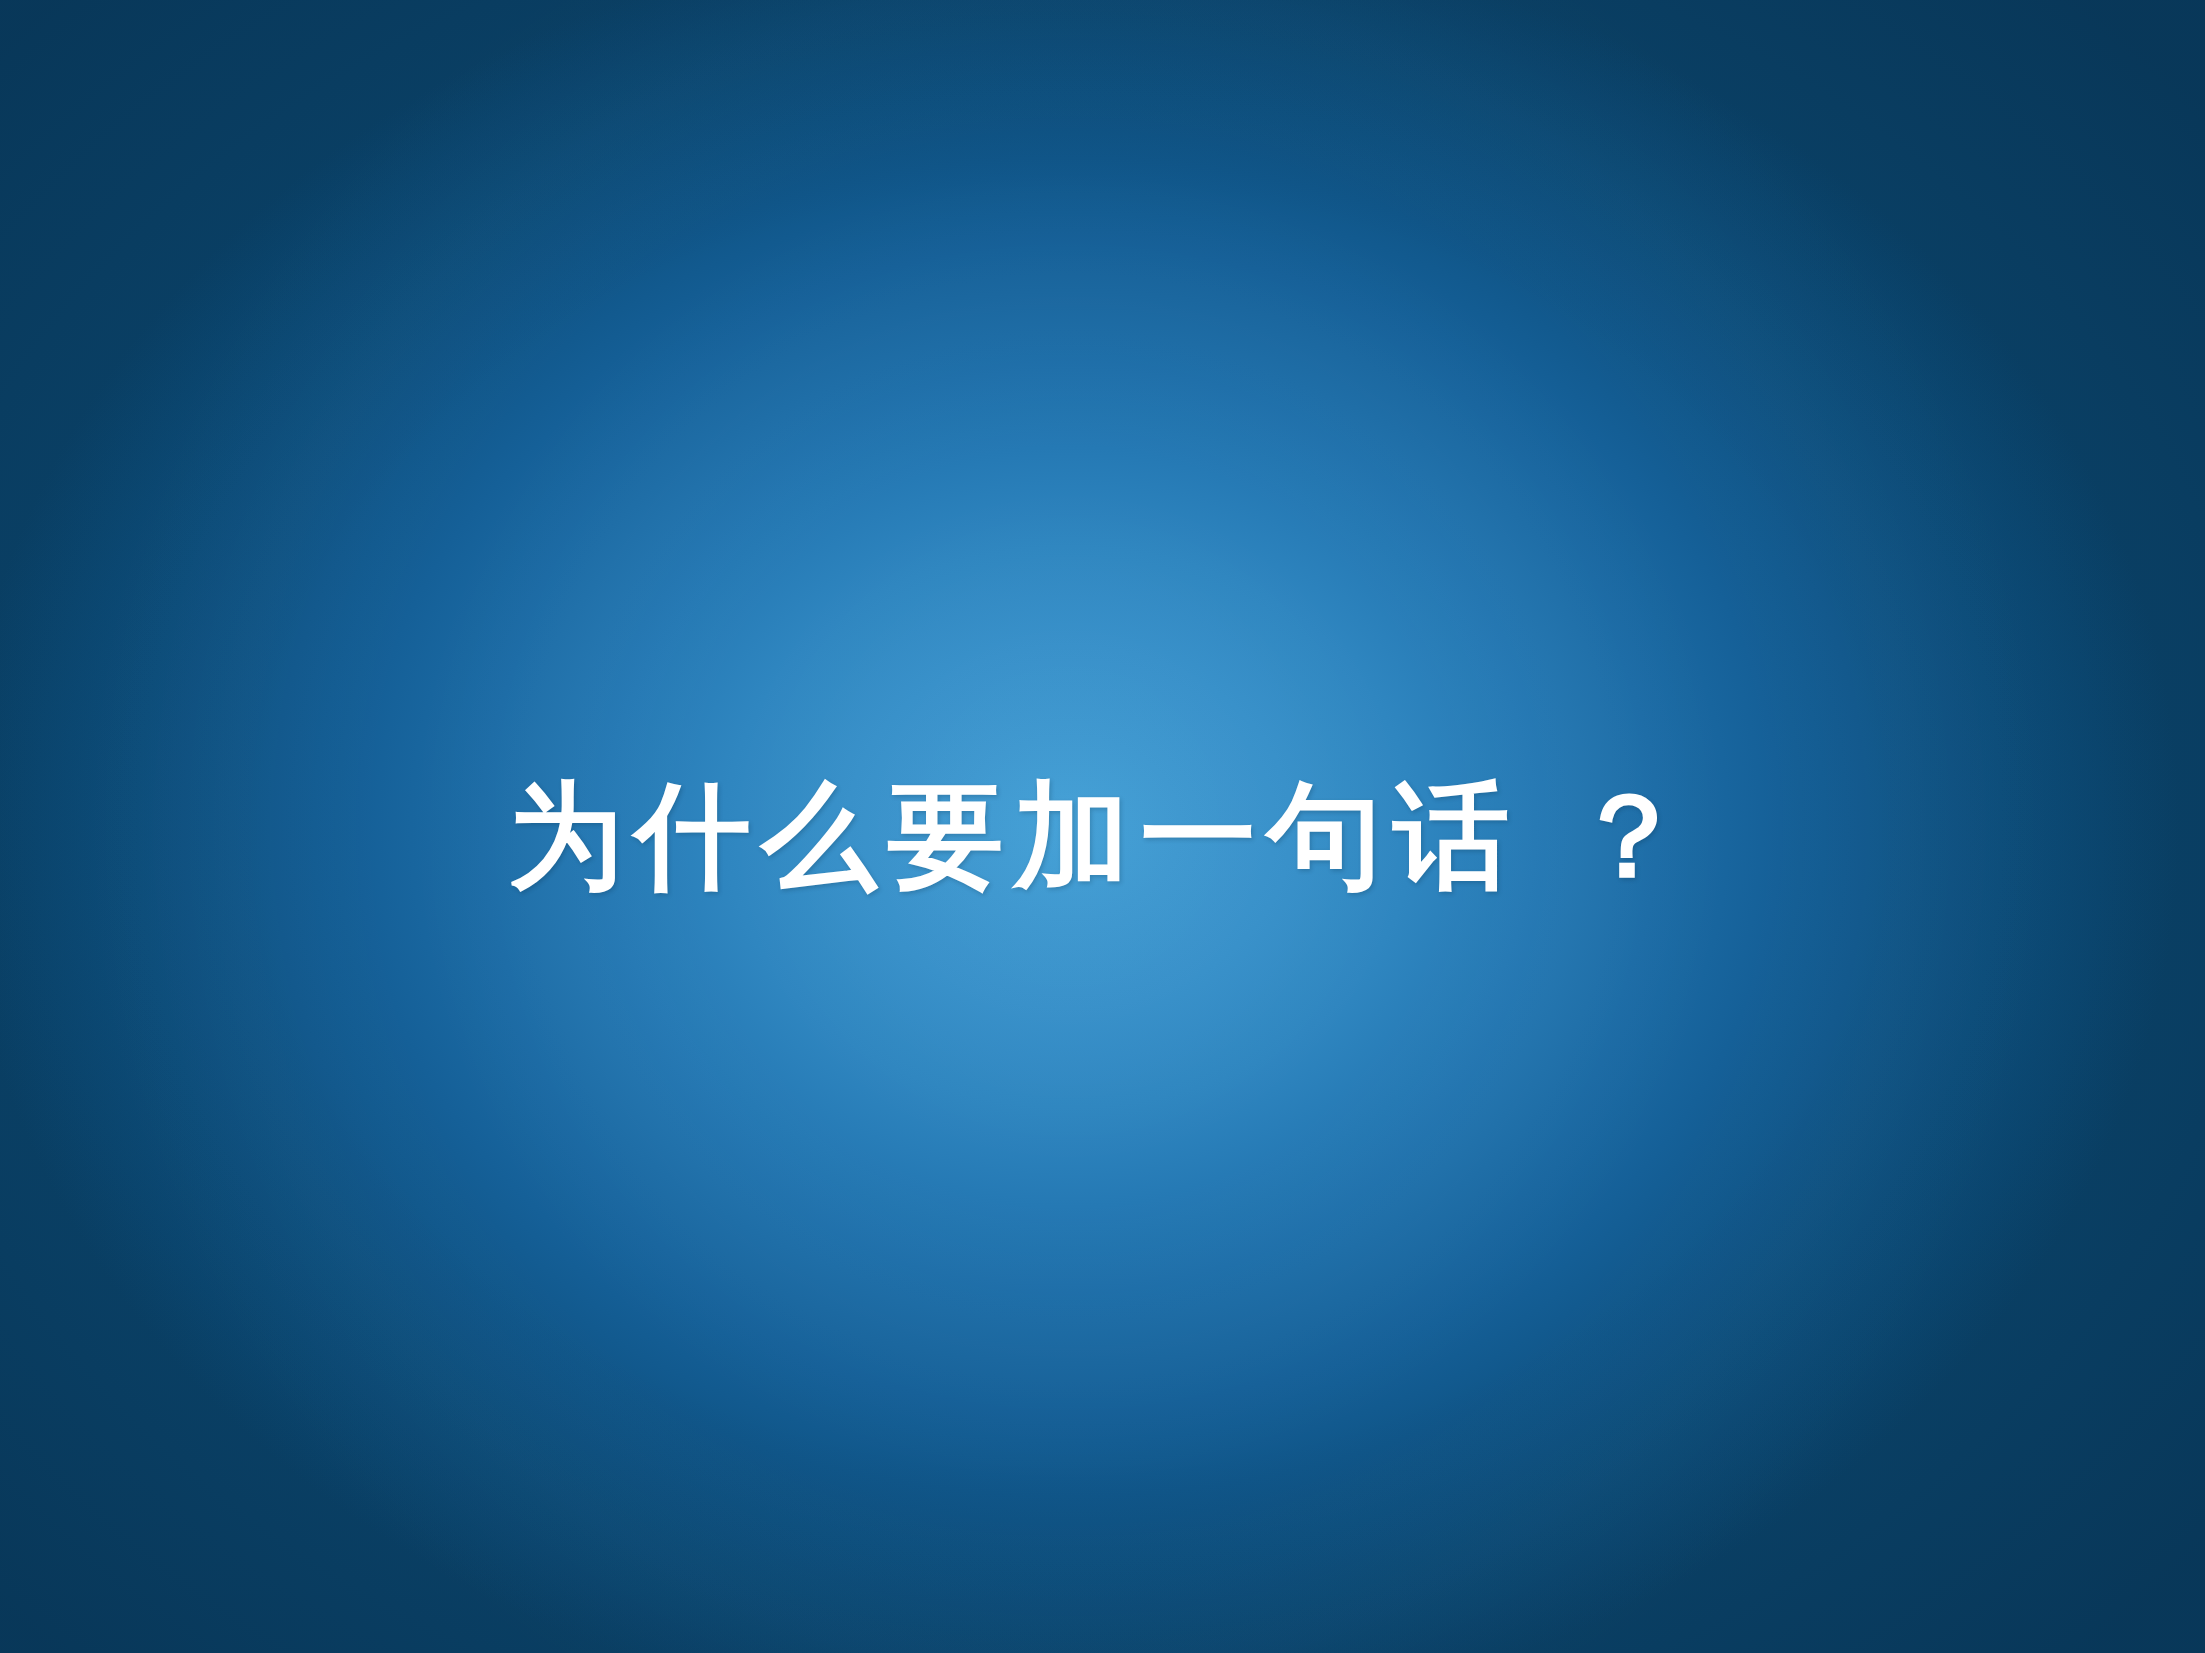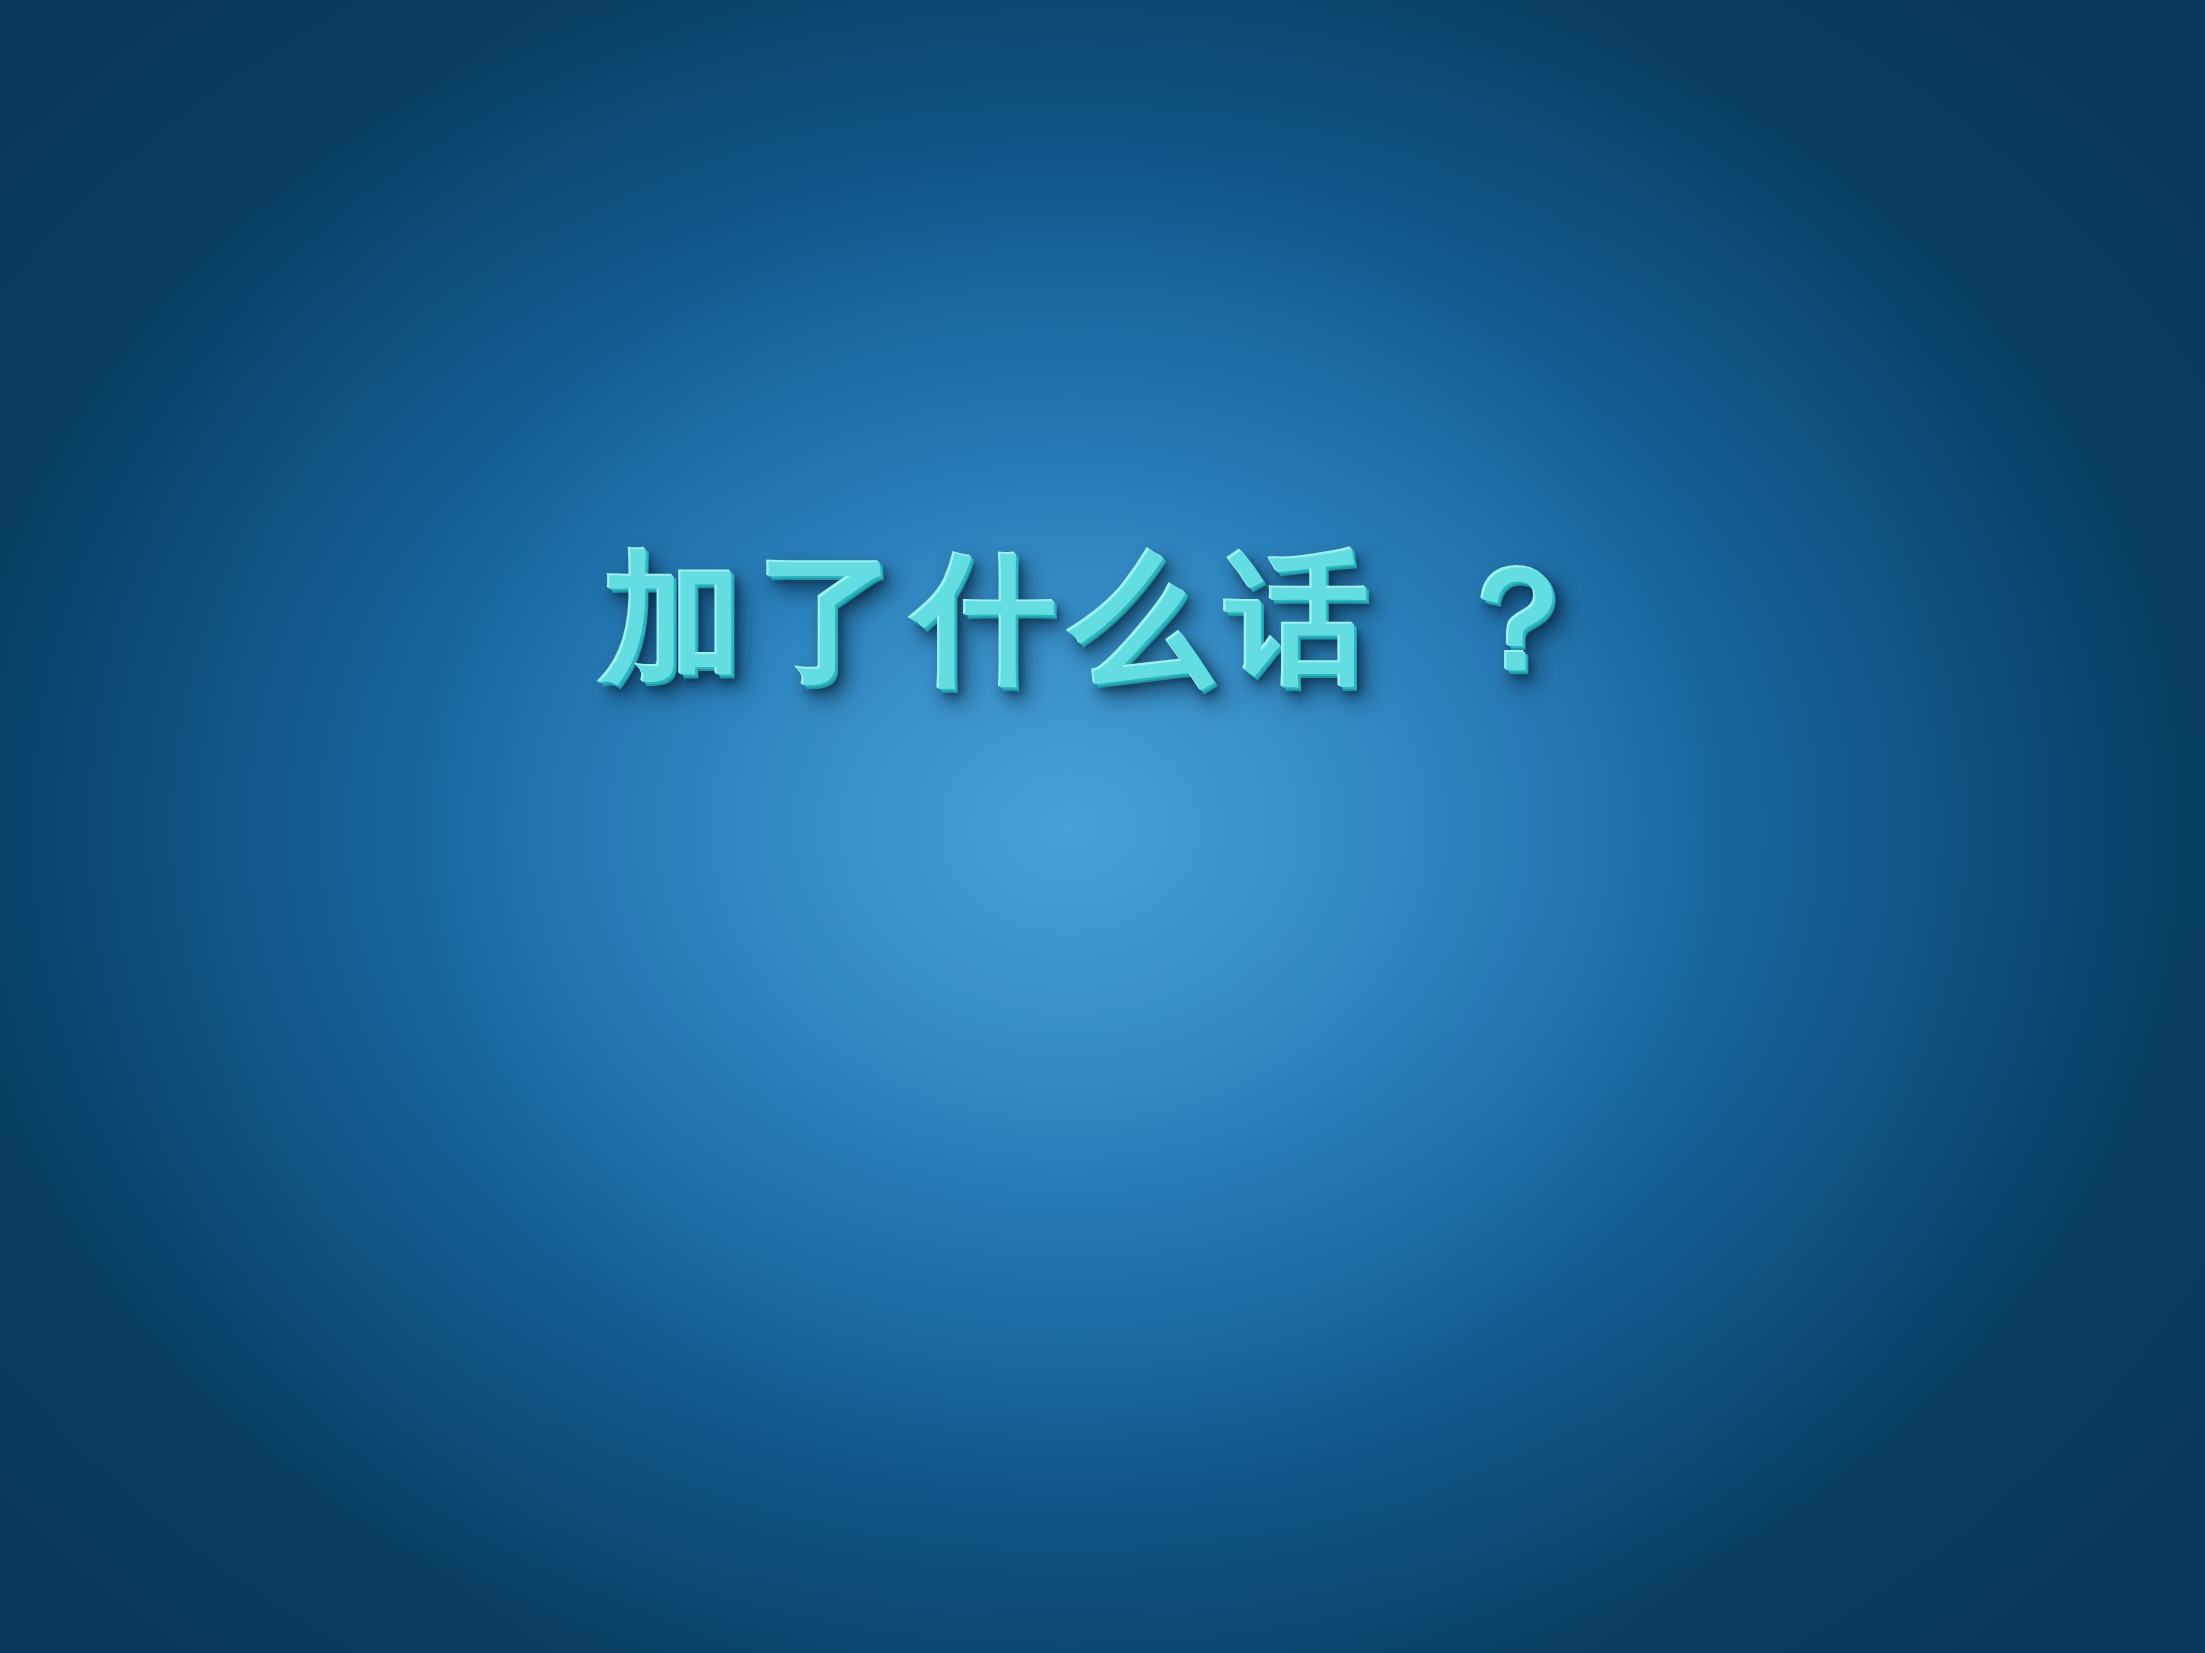--- a/index.html
+++ b/index.html
@@ -122,19 +122,19 @@
 <div id="slide">
 
   <div id="slide-background"></div>
 
   <div id="slide-bands"></div>
 
   <div id="slide-vignette"></div>
 
   <div id="content">
 
-    <div class="text-line" id="headline">加了什么话 ？</div>
 
+    <div class="text-line" id="subline-1">为什么要加一句话 ？</div>
 
 
   </div>
 </div>
 
 
 </body></html>

